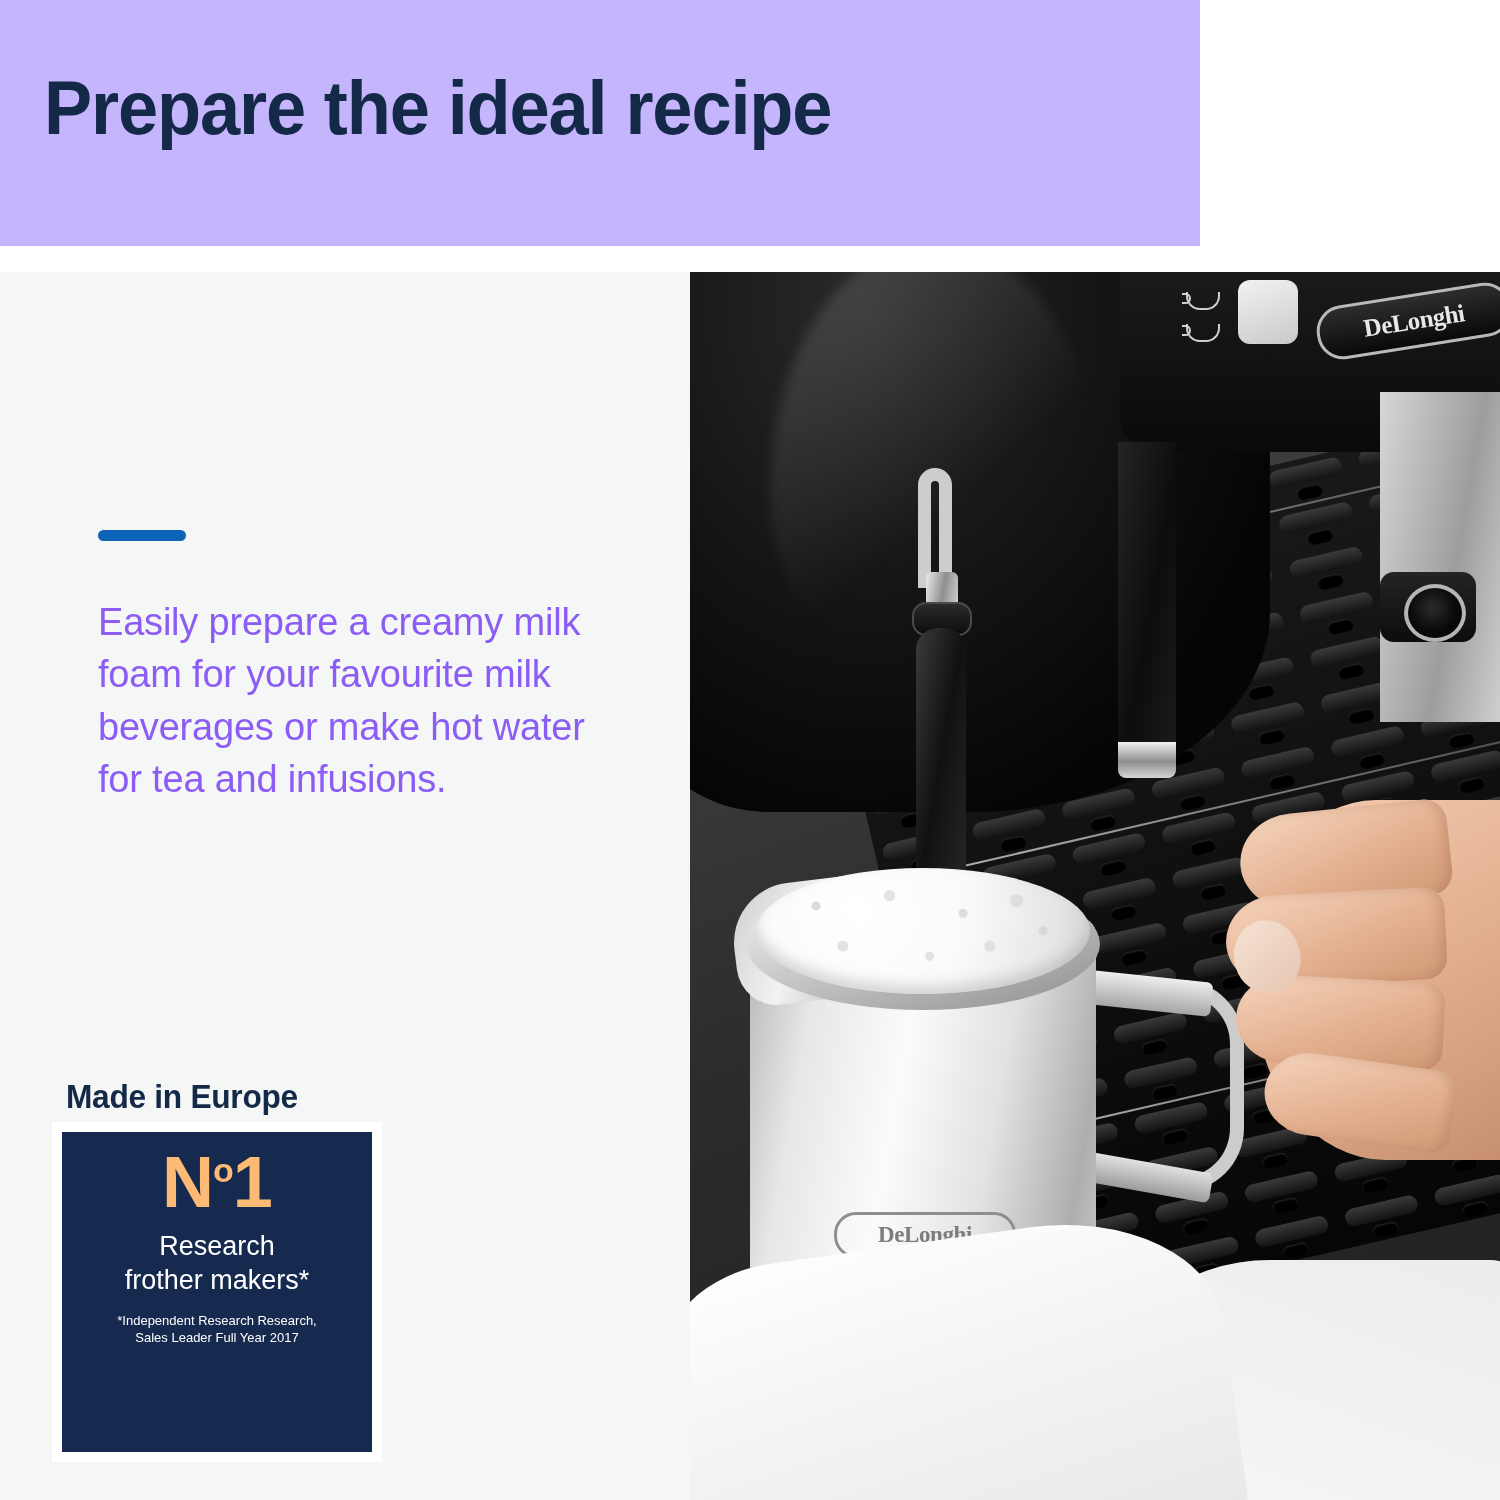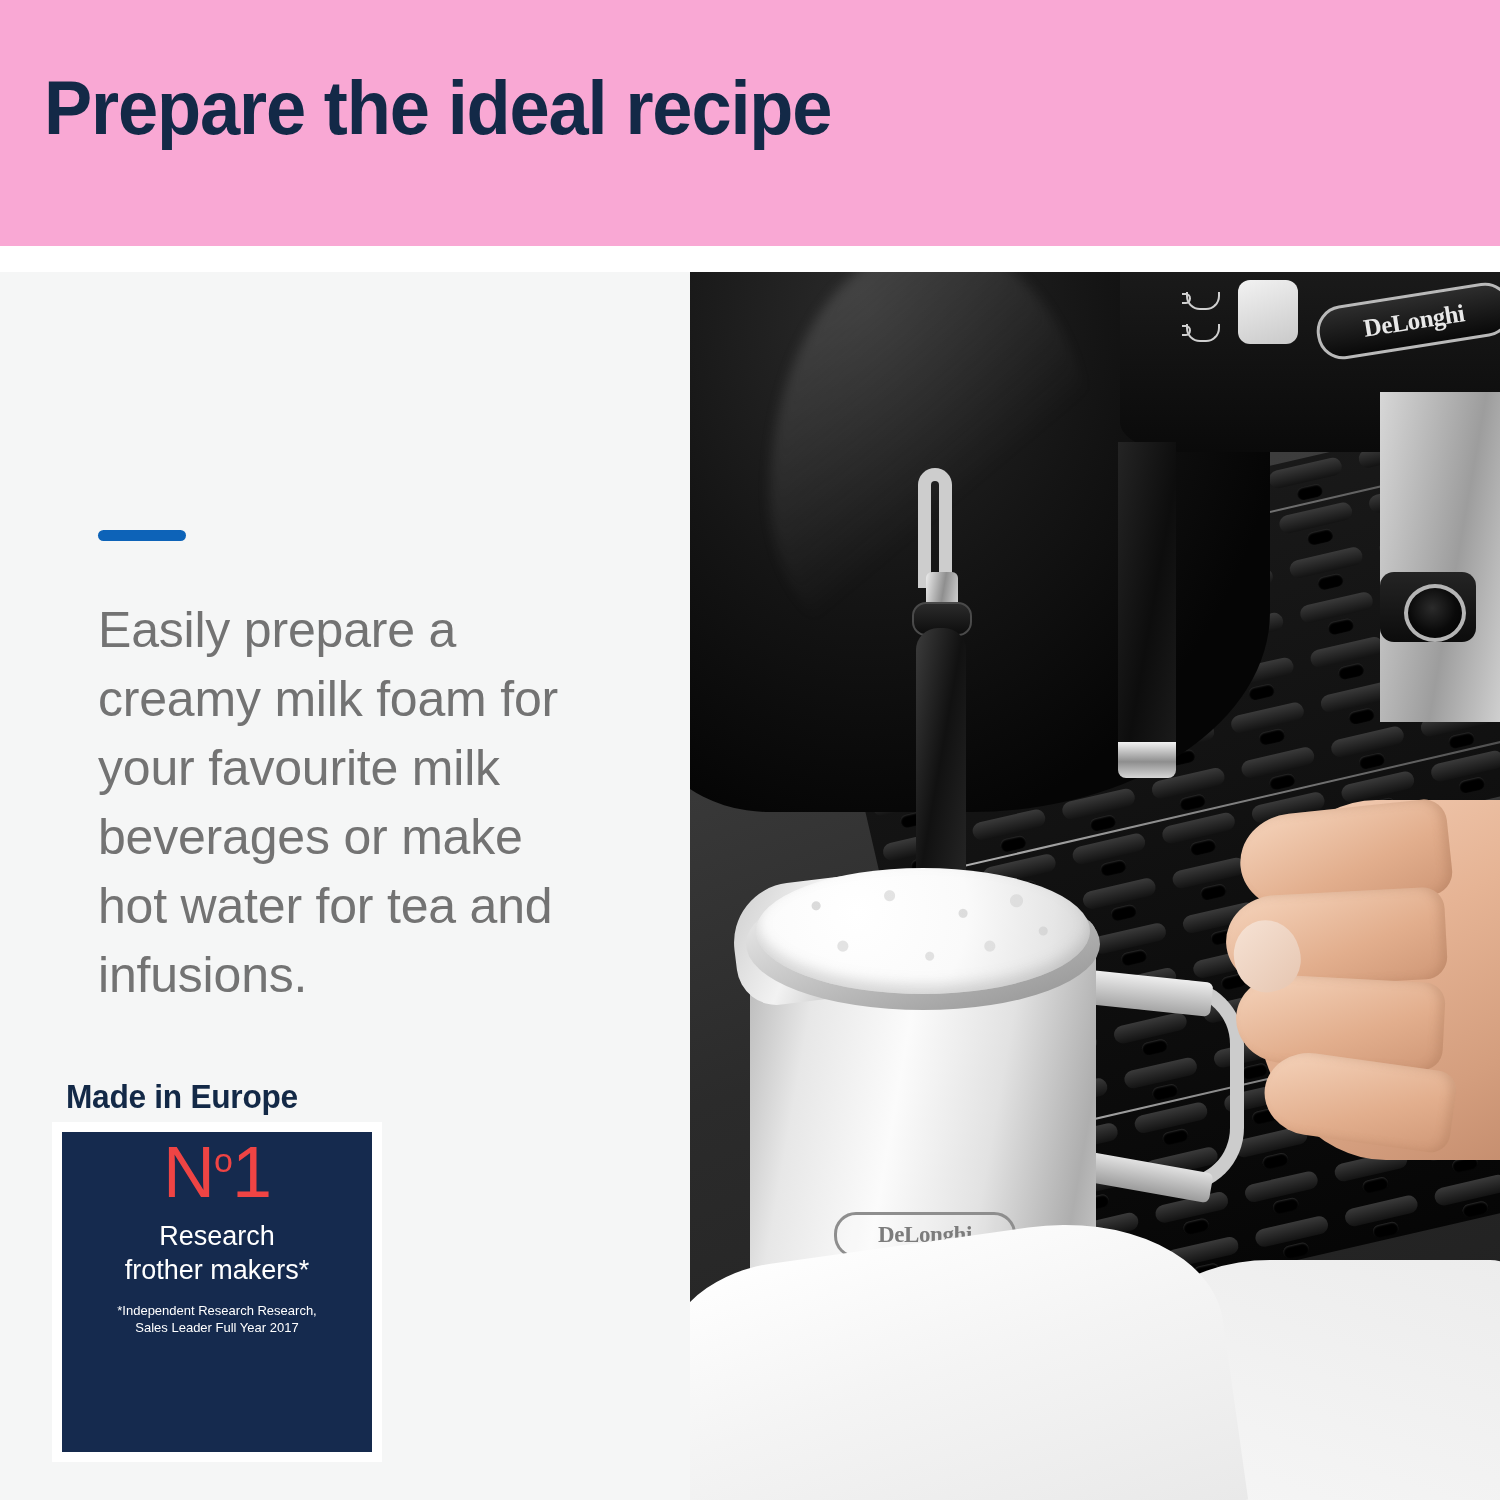--- a/index.html
+++ b/index.html
@@ -17,23 +17,23 @@
     position: relative;
     width: 1500px;
     height: 1500px;
     background: #ffffff;
   }
 
   
   .header-band {
     position: absolute;
     left: 0; top: 0;
-    width: 1500px;
+    width: 1200px;
     height: 246px;
-    background: #f9a8d4;
+    background: #c4b5fd;
   }
   .page-title {
     position: absolute;
     left: 44px;
     top: 68px;
     font-size: 76px;
     font-weight: 700;
     letter-spacing: -1.2px;
     color: #132947;
     line-height: 1.05;
@@ -76,23 +76,23 @@
     width: 88px;
     height: 11px;
     border-radius: 6px;
     background: #0d63b8;
   }
   .body-copy {
     position: absolute;
     left: 98px;
     top: 324px;
     width: 500px;
-    font-size: 50px;
+    font-size: 38px;
     font-weight: 400;
-    color: #737373;
+    color: #8b5cf6;
     line-height: 1.38;
     letter-spacing: -0.2px;
   }
 
   
   .made-label {
     position: absolute;
     left: 66px;
     top: 806px;
     font-size: 33px;
@@ -136,24 +136,24 @@
   .badge-logo-text {
     font-family: "Liberation Serif", serif;
     font-size: 34px;
     font-weight: 700;
     color: #ffffff;
     letter-spacing: -0.5px;
     line-height: 1;
     white-space: nowrap;
   }
   .badge-no1 {
-    margin-top: 4px;
+    margin-top: 14px;
     font-size: 72px;
-    font-weight: 400;
-    color: #ef4444;
+    font-weight: 700;
+    color: #fdba74;
     line-height: 1;
     letter-spacing: -1px;
   }
   .badge-no1 sup {
     font-size: 34px;
     vertical-align: super;
     line-height: 0;
   }
   .badge-cat {
     margin-top: 12px;

